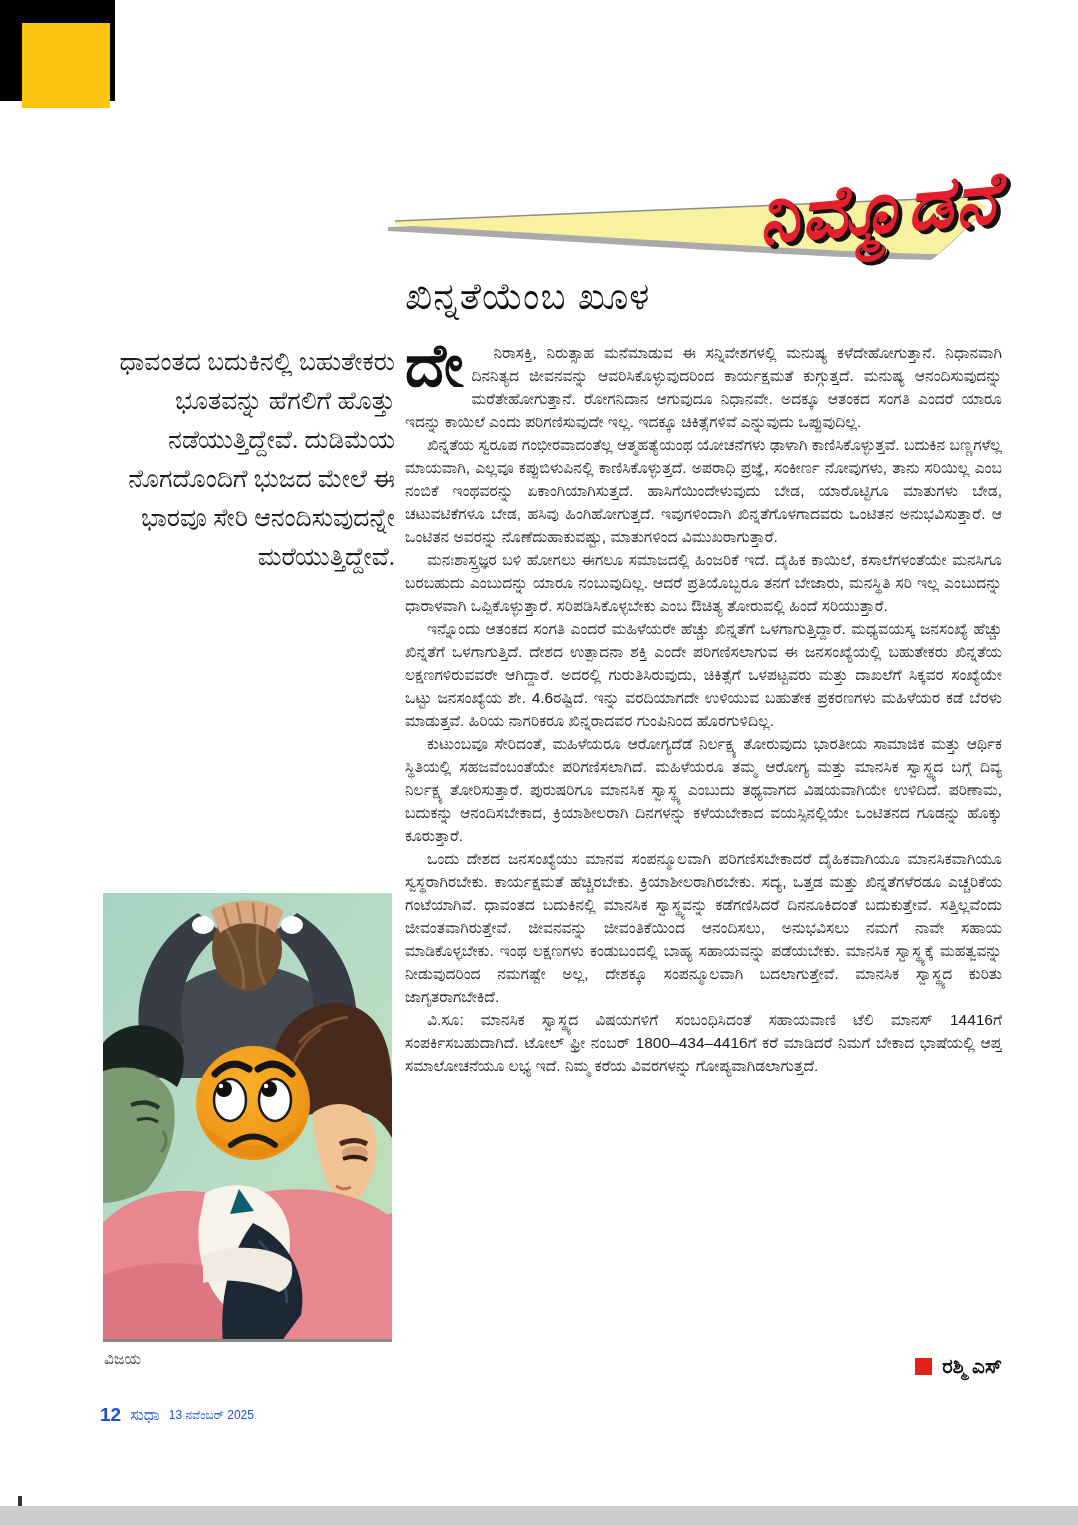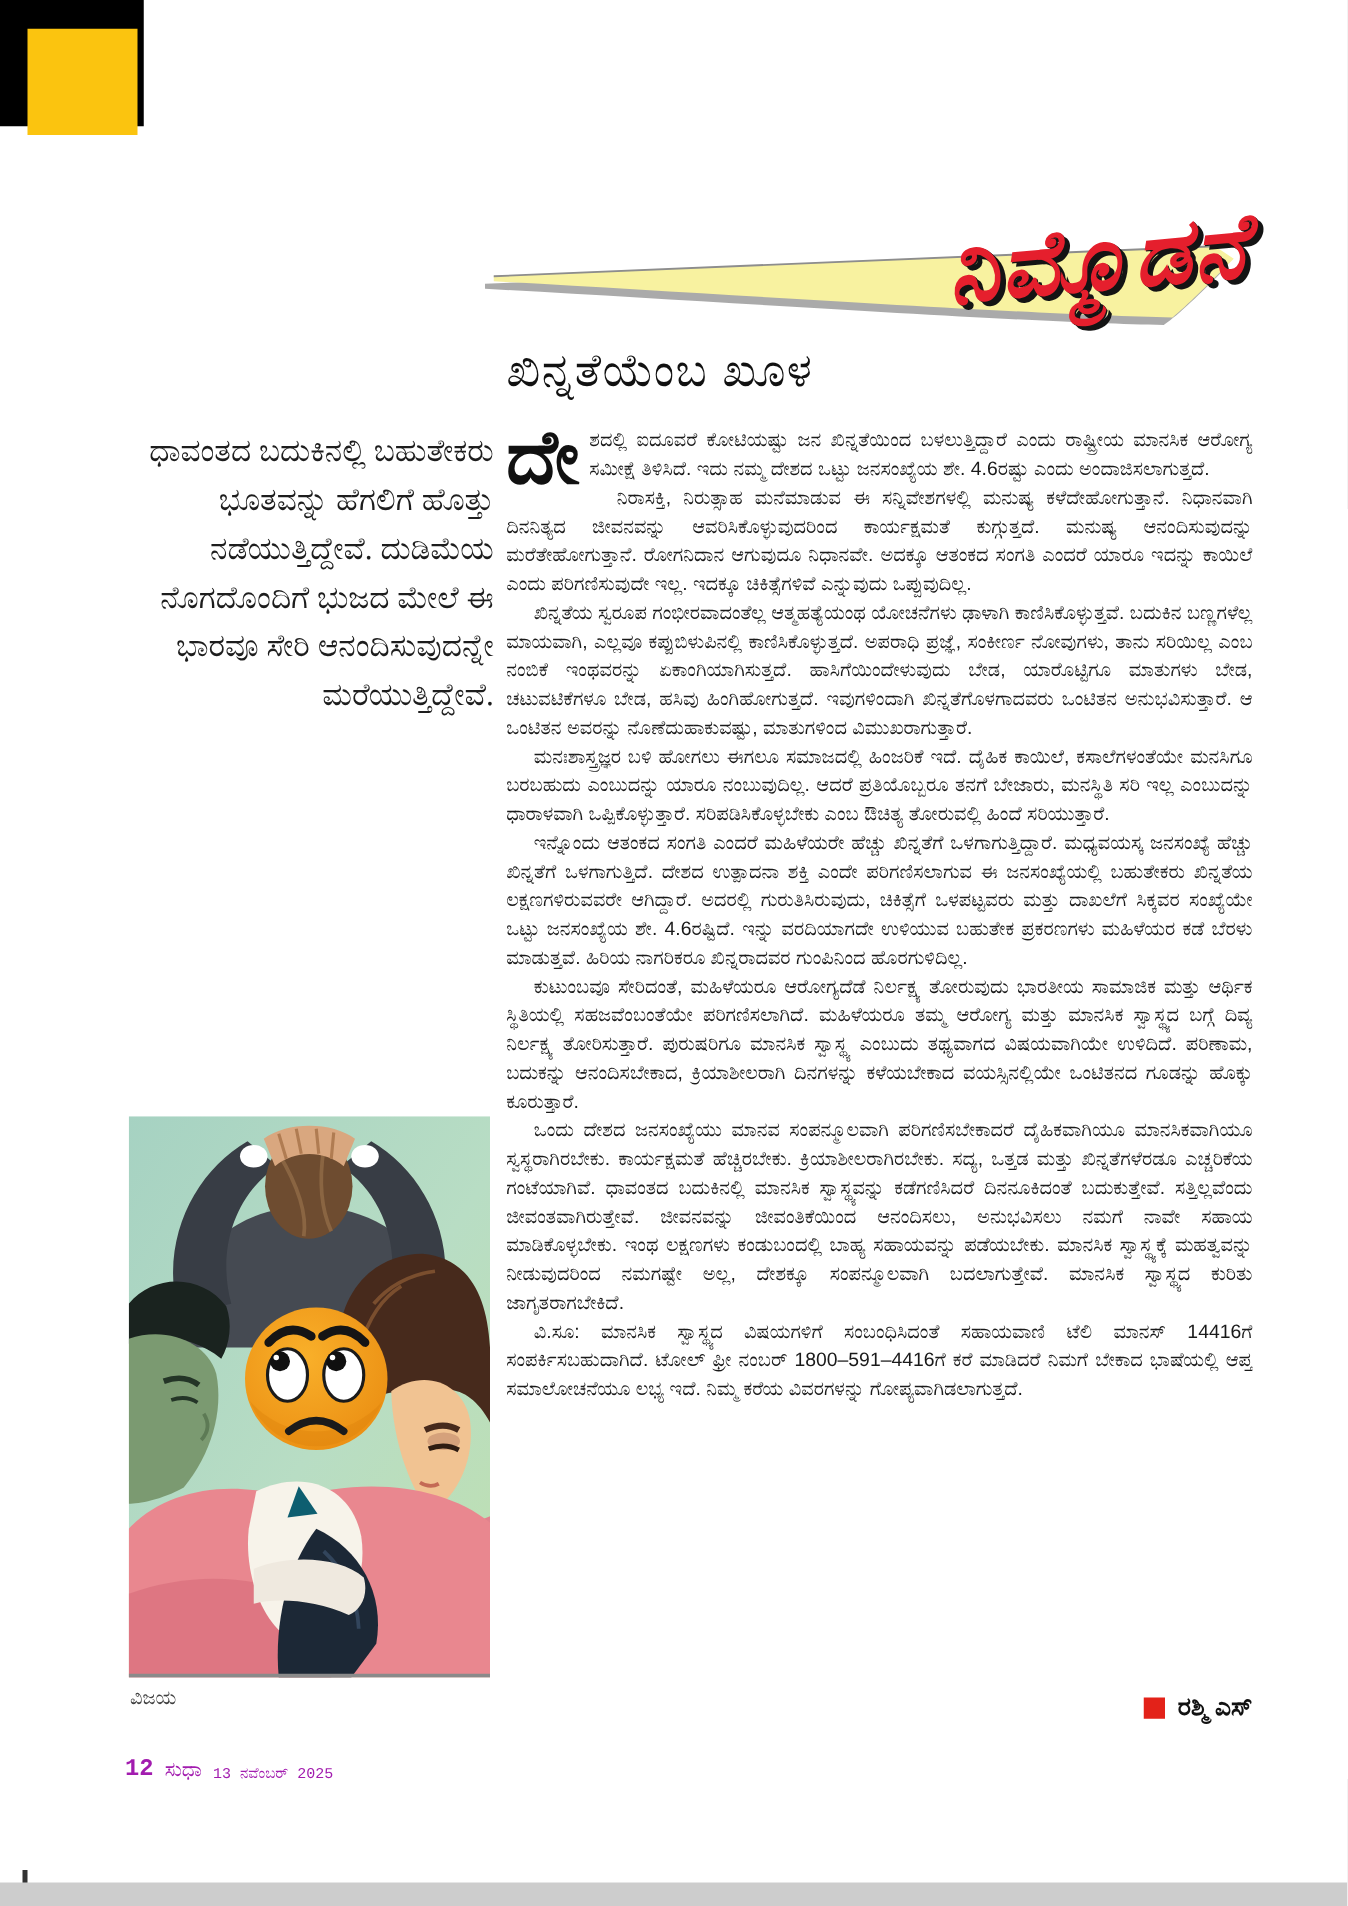--- a/index.html
+++ b/index.html
@@ -53,23 +53,22 @@
   }
   .author-sq{width:17px;height:17px;background:#e32219;}
   .author-name{font-size:20px;font-weight:700;color:#111;}
 
   
   .illustration{position:absolute;left:103px;top:893px;width:289px;height:449px;}
   .caption{position:absolute;left:104px;top:1350px;font-size:15.5px;color:#404040;}
 
   
   .footer{
-    position:absolute;left:100px;top:1404px;display:flex;align-items:flex-end;gap:9px;
-    color:#a21caf;
-    font-family:Liberation Mono, monospace;
+    position:absolute;left:100px;top:1404px;display:flex;align-items:center;gap:9px;
+    color:#1d4ed8;
   }
   .footer .pageno{font-size:19px;font-weight:700;}
   .footer .mag{font-size:16px;}
   .footer .date{font-size:12px;}
 
   .bottom-strip{position:absolute;left:0;top:1506px;width:1078px;height:19px;background:#cdcdcd;}
   .print-mark{position:absolute;left:18px;top:1496px;width:4px;height:12px;background:#333;}
 </style>
 </head>
 <body>
@@ -86,28 +85,28 @@
       <path d="M15,136 L592,112" stroke="#8d8d8d" stroke-width="1.5" fill="none"></path>
     </svg>
     <div class="logo-text">ನಿಮ್ಮೊಡನೆ</div>
   </div>
 
   <div class="pullquote">ಧಾವಂತದ ಬದುಕಿನಲ್ಲಿ ಬಹುತೇಕರು ಭೂತವನ್ನು ಹೆಗಲಿಗೆ ಹೊತ್ತು ನಡೆಯುತ್ತಿದ್ದೇವೆ. ದುಡಿಮೆಯ ನೊಗದೊಂದಿಗೆ ಭುಜದ ಮೇಲೆ ಈ ಭಾರವೂ ಸೇರಿ ಆನಂದಿಸುವುದನ್ನೇ ಮರೆಯುತ್ತಿದ್ದೇವೆ.</div>
 
   <div class="article">
     <h1 class="headline">ಖಿನ್ನತೆಯೆಂಬ ಖೂಳ</h1>
     <div class="bodytext">
-      <p class="lead"><span class="dropcap">ದೇ</span><span>ಶದಲ್ಲಿ ಐದೂವರೆ ಕೋಟಿಯಷ್ಟು ಜನ ಖಿನ್ನತೆಯಿಂದ ಬಳಲುತ್ತಿದ್ದಾರೆ ಎಂದು ರಾಷ್ಟ್ರೀಯ ಮಾನಸಿಕ ಆರೋಗ್ಯ ಸಮೀಕ್ಷೆ ತಿಳಿಸಿದೆ. ಇದು ನಮ್ಮ ದೇಶದ ಒಟ್ಟು ಜನಸಂಖ್ಯೆಯ ಶೇ. 4.6ರಷ್ಟು ಎಂದು ಅಂದಾಜಿಸಲಾಗುತ್ತದೆ.</span></p>
+      <p class="lead"><span class="dropcap">ದೇ</span></p>
       <p>ನಿರಾಸಕ್ತಿ, ನಿರುತ್ಸಾಹ ಮನೆಮಾಡುವ ಈ ಸನ್ನಿವೇಶಗಳಲ್ಲಿ ಮನುಷ್ಯ ಕಳೆದೇಹೋಗುತ್ತಾನೆ. ನಿಧಾನವಾಗಿ ದಿನನಿತ್ಯದ ಜೀವನವನ್ನು ಆವರಿಸಿಕೊಳ್ಳುವುದರಿಂದ ಕಾರ್ಯಕ್ಷಮತೆ ಕುಗ್ಗುತ್ತದೆ. ಮನುಷ್ಯ ಆನಂದಿಸುವುದನ್ನು ಮರೆತೇಹೋಗುತ್ತಾನೆ. ರೋಗನಿದಾನ ಆಗುವುದೂ ನಿಧಾನವೇ. ಅದಕ್ಕೂ ಆತಂಕದ ಸಂಗತಿ ಎಂದರೆ ಯಾರೂ ಇದನ್ನು ಕಾಯಿಲೆ ಎಂದು ಪರಿಗಣಿಸುವುದೇ ಇಲ್ಲ. ಇದಕ್ಕೂ ಚಿಕಿತ್ಸೆಗಳಿವೆ ಎನ್ನುವುದು ಒಪ್ಪುವುದಿಲ್ಲ.</p>
       <p>ಖಿನ್ನತೆಯ ಸ್ವರೂಪ ಗಂಭೀರವಾದಂತೆಲ್ಲ ಆತ್ಮಹತ್ಯೆಯಂಥ ಯೋಚನೆಗಳು ಢಾಳಾಗಿ ಕಾಣಿಸಿಕೊಳ್ಳುತ್ತವೆ. ಬದುಕಿನ ಬಣ್ಣಗಳೆಲ್ಲ ಮಾಯವಾಗಿ, ಎಲ್ಲವೂ ಕಪ್ಪುಬಿಳುಪಿನಲ್ಲಿ ಕಾಣಿಸಿಕೊಳ್ಳುತ್ತದೆ. ಅಪರಾಧಿ ಪ್ರಜ್ಞೆ, ಸಂಕೀರ್ಣ ನೋವುಗಳು, ತಾನು ಸರಿಯಿಲ್ಲ ಎಂಬ ನಂಬಿಕೆ ಇಂಥವರನ್ನು ಏಕಾಂಗಿಯಾಗಿಸುತ್ತದೆ. ಹಾಸಿಗೆಯಿಂದೇಳುವುದು ಬೇಡ, ಯಾರೊಟ್ಟಿಗೂ ಮಾತುಗಳು ಬೇಡ, ಚಟುವಟಿಕೆಗಳೂ ಬೇಡ, ಹಸಿವು ಹಿಂಗಿಹೋಗುತ್ತದೆ. ಇವುಗಳಿಂದಾಗಿ ಖಿನ್ನತೆಗೊಳಗಾದವರು ಒಂಟಿತನ ಅನುಭವಿಸುತ್ತಾರೆ. ಆ ಒಂಟಿತನ ಅವರನ್ನು ನೊಣೆದುಹಾಕುವಷ್ಟು, ಮಾತುಗಳಿಂದ ವಿಮುಖರಾಗುತ್ತಾರೆ.</p>
       <p>ಮನಃಶಾಸ್ತ್ರಜ್ಞರ ಬಳಿ ಹೋಗಲು ಈಗಲೂ ಸಮಾಜದಲ್ಲಿ ಹಿಂಜರಿಕೆ ಇದೆ. ದೈಹಿಕ ಕಾಯಿಲೆ, ಕಸಾಲೆಗಳಂತೆಯೇ ಮನಸಿಗೂ ಬರಬಹುದು ಎಂಬುದನ್ನು ಯಾರೂ ನಂಬುವುದಿಲ್ಲ. ಆದರೆ ಪ್ರತಿಯೊಬ್ಬರೂ ತನಗೆ ಬೇಜಾರು, ಮನಸ್ಥಿತಿ ಸರಿ ಇಲ್ಲ ಎಂಬುದನ್ನು ಧಾರಾಳವಾಗಿ ಒಪ್ಪಿಕೊಳ್ಳುತ್ತಾರೆ. ಸರಿಪಡಿಸಿಕೊಳ್ಳಬೇಕು ಎಂಬ ಔಚಿತ್ಯ ತೋರುವಲ್ಲಿ ಹಿಂದೆ ಸರಿಯುತ್ತಾರೆ.</p>
       <p>ಇನ್ನೊಂದು ಆತಂಕದ ಸಂಗತಿ ಎಂದರೆ ಮಹಿಳೆಯರೇ ಹೆಚ್ಚು ಖಿನ್ನತೆಗೆ ಒಳಗಾಗುತ್ತಿದ್ದಾರೆ. ಮಧ್ಯವಯಸ್ಕ ಜನಸಂಖ್ಯೆ ಹೆಚ್ಚು ಖಿನ್ನತೆಗೆ ಒಳಗಾಗುತ್ತಿದೆ. ದೇಶದ ಉತ್ಪಾದನಾ ಶಕ್ತಿ ಎಂದೇ ಪರಿಗಣಿಸಲಾಗುವ ಈ ಜನಸಂಖ್ಯೆಯಲ್ಲಿ ಬಹುತೇಕರು ಖಿನ್ನತೆಯ ಲಕ್ಷಣಗಳಿರುವವರೇ ಆಗಿದ್ದಾರೆ. ಅದರಲ್ಲಿ ಗುರುತಿಸಿರುವುದು, ಚಿಕಿತ್ಸೆಗೆ ಒಳಪಟ್ಟವರು ಮತ್ತು ದಾಖಲೆಗೆ ಸಿಕ್ಕವರ ಸಂಖ್ಯೆಯೇ ಒಟ್ಟು ಜನಸಂಖ್ಯೆಯ ಶೇ. 4.6ರಷ್ಟಿದೆ. ಇನ್ನು ವರದಿಯಾಗದೇ ಉಳಿಯುವ ಬಹುತೇಕ ಪ್ರಕರಣಗಳು ಮಹಿಳೆಯರ ಕಡೆ ಬೆರಳು ಮಾಡುತ್ತವೆ. ಹಿರಿಯ ನಾಗರಿಕರೂ ಖಿನ್ನರಾದವರ ಗುಂಪಿನಿಂದ ಹೊರಗುಳಿದಿಲ್ಲ.</p>
       <p>ಕುಟುಂಬವೂ ಸೇರಿದಂತೆ, ಮಹಿಳೆಯರೂ ಆರೋಗ್ಯದೆಡೆ ನಿರ್ಲಕ್ಷ್ಯ ತೋರುವುದು ಭಾರತೀಯ ಸಾಮಾಜಿಕ ಮತ್ತು ಆರ್ಥಿಕ ಸ್ಥಿತಿಯಲ್ಲಿ ಸಹಜವೆಂಬಂತೆಯೇ ಪರಿಗಣಿಸಲಾಗಿದೆ. ಮಹಿಳೆಯರೂ ತಮ್ಮ ಆರೋಗ್ಯ ಮತ್ತು ಮಾನಸಿಕ ಸ್ವಾಸ್ಥ್ಯದ ಬಗ್ಗೆ ದಿವ್ಯ ನಿರ್ಲಕ್ಷ್ಯ ತೋರಿಸುತ್ತಾರೆ. ಪುರುಷರಿಗೂ ಮಾನಸಿಕ ಸ್ವಾಸ್ಥ್ಯ ಎಂಬುದು ತಥ್ಯವಾಗದ ವಿಷಯವಾಗಿಯೇ ಉಳಿದಿದೆ. ಪರಿಣಾಮ, ಬದುಕನ್ನು ಆನಂದಿಸಬೇಕಾದ, ಕ್ರಿಯಾಶೀಲರಾಗಿ ದಿನಗಳನ್ನು ಕಳೆಯಬೇಕಾದ ವಯಸ್ಸಿನಲ್ಲಿಯೇ ಒಂಟಿತನದ ಗೂಡನ್ನು ಹೊಕ್ಕು ಕೂರುತ್ತಾರೆ.</p>
       <p>ಒಂದು ದೇಶದ ಜನಸಂಖ್ಯೆಯು ಮಾನವ ಸಂಪನ್ಮೂಲವಾಗಿ ಪರಿಗಣಿಸಬೇಕಾದರೆ ದೈಹಿಕವಾಗಿಯೂ ಮಾನಸಿಕವಾಗಿಯೂ ಸ್ವಸ್ಥರಾಗಿರಬೇಕು. ಕಾರ್ಯಕ್ಷಮತೆ ಹೆಚ್ಚಿರಬೇಕು. ಕ್ರಿಯಾಶೀಲರಾಗಿರಬೇಕು. ಸದ್ಯ, ಒತ್ತಡ ಮತ್ತು ಖಿನ್ನತೆಗಳೆರಡೂ ಎಚ್ಚರಿಕೆಯ ಗಂಟೆಯಾಗಿವೆ. ಧಾವಂತದ ಬದುಕಿನಲ್ಲಿ ಮಾನಸಿಕ ಸ್ವಾಸ್ಥ್ಯವನ್ನು ಕಡೆಗಣಿಸಿದರೆ ದಿನನೂಕಿದಂತೆ ಬದುಕುತ್ತೇವೆ. ಸತ್ತಿಲ್ಲವೆಂದು ಜೀವಂತವಾಗಿರುತ್ತೇವೆ. ಜೀವನವನ್ನು ಜೀವಂತಿಕೆಯಿಂದ ಆನಂದಿಸಲು, ಅನುಭವಿಸಲು ನಮಗೆ ನಾವೇ ಸಹಾಯ ಮಾಡಿಕೊಳ್ಳಬೇಕು. ಇಂಥ ಲಕ್ಷಣಗಳು ಕಂಡುಬಂದಲ್ಲಿ ಬಾಹ್ಯ ಸಹಾಯವನ್ನು ಪಡೆಯಬೇಕು. ಮಾನಸಿಕ ಸ್ವಾಸ್ಥ್ಯಕ್ಕೆ ಮಹತ್ವವನ್ನು ನೀಡುವುದರಿಂದ ನಮಗಷ್ಟೇ ಅಲ್ಲ, ದೇಶಕ್ಕೂ ಸಂಪನ್ಮೂಲವಾಗಿ ಬದಲಾಗುತ್ತೇವೆ. ಮಾನಸಿಕ ಸ್ವಾಸ್ಥ್ಯದ ಕುರಿತು ಜಾಗೃತರಾಗಬೇಕಿದೆ.</p>
-      <p>ವಿ.ಸೂ: ಮಾನಸಿಕ ಸ್ವಾಸ್ಥ್ಯದ ವಿಷಯಗಳಿಗೆ ಸಂಬಂಧಿಸಿದಂತೆ ಸಹಾಯವಾಣಿ ಟೆಲಿ ಮಾನಸ್ 14416ಗೆ ಸಂಪರ್ಕಿಸಬಹುದಾಗಿದೆ. ಟೋಲ್ ಫ್ರೀ ನಂಬರ್ 1800–591–4416ಗೆ ಕರೆ ಮಾಡಿದರೆ ನಿಮಗೆ ಬೇಕಾದ ಭಾಷೆಯಲ್ಲಿ ಆಪ್ತ ಸಮಾಲೋಚನೆಯೂ ಲಭ್ಯ ಇದೆ. ನಿಮ್ಮ ಕರೆಯ ವಿವರಗಳನ್ನು ಗೋಪ್ಯವಾಗಿಡಲಾಗುತ್ತದೆ.</p>
+      <p>ವಿ.ಸೂ: ಮಾನಸಿಕ ಸ್ವಾಸ್ಥ್ಯದ ವಿಷಯಗಳಿಗೆ ಸಂಬಂಧಿಸಿದಂತೆ ಸಹಾಯವಾಣಿ ಟೆಲಿ ಮಾನಸ್ 14416ಗೆ ಸಂಪರ್ಕಿಸಬಹುದಾಗಿದೆ. ಟೋಲ್ ಫ್ರೀ ನಂಬರ್ 1800–434–4416ಗೆ ಕರೆ ಮಾಡಿದರೆ ನಿಮಗೆ ಬೇಕಾದ ಭಾಷೆಯಲ್ಲಿ ಆಪ್ತ ಸಮಾಲೋಚನೆಯೂ ಲಭ್ಯ ಇದೆ. ನಿಮ್ಮ ಕರೆಯ ವಿವರಗಳನ್ನು ಗೋಪ್ಯವಾಗಿಡಲಾಗುತ್ತದೆ.</p>
     </div>
   </div>
 
   <div class="author-row">
     <span class="author-sq"></span>
     <span class="author-name">ರಶ್ಮಿ ಎಸ್</span>
   </div>
 
   <div class="illustration">
     <svg width="289" height="449" viewBox="0 0 289 449">

